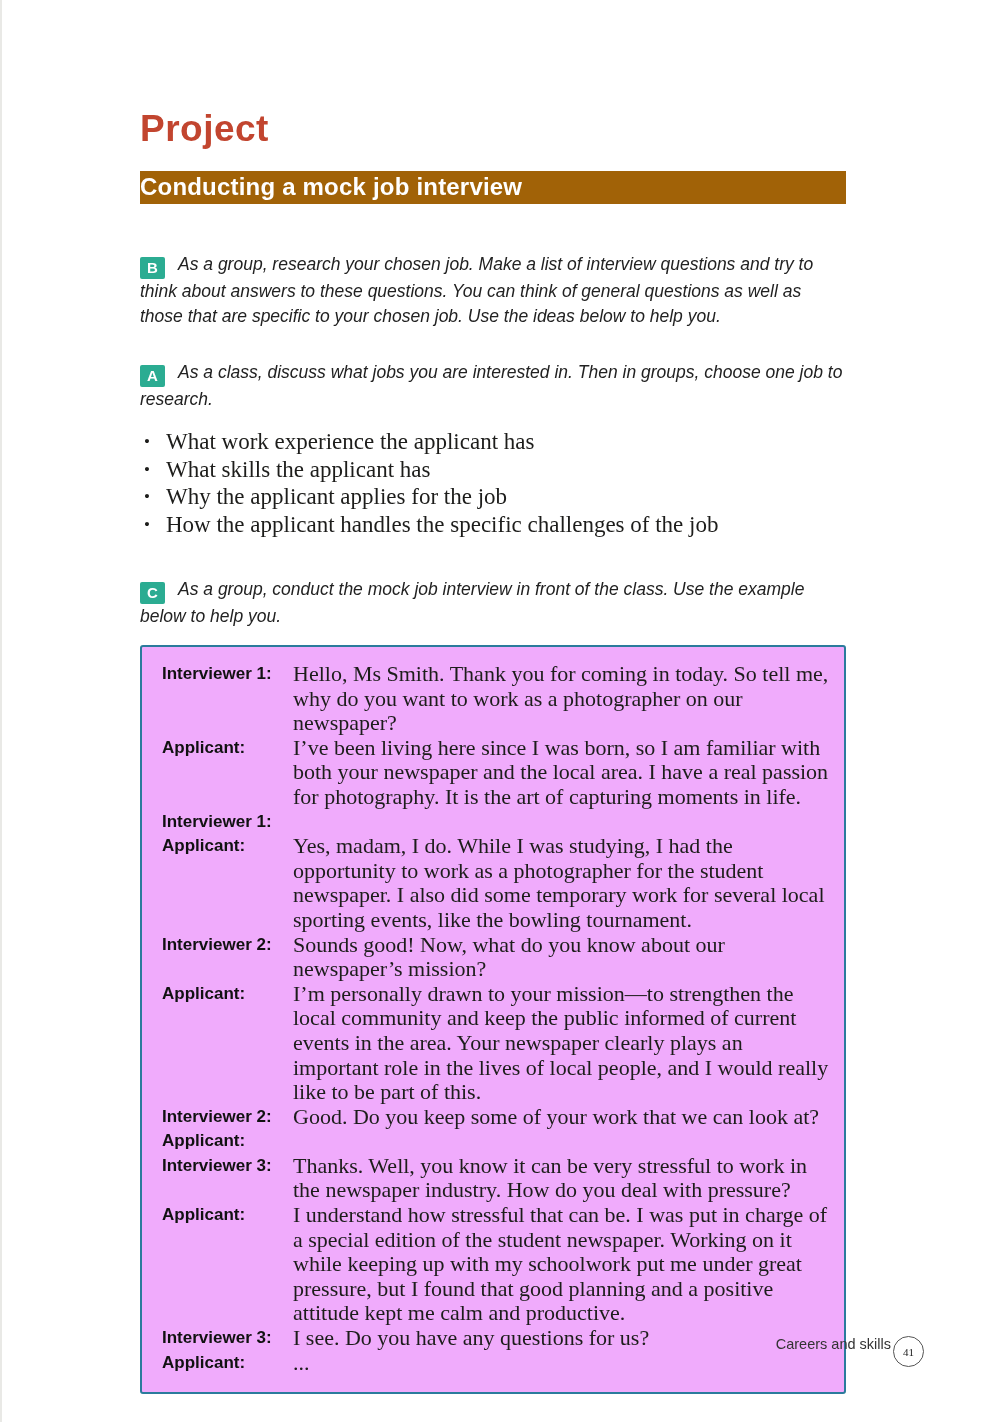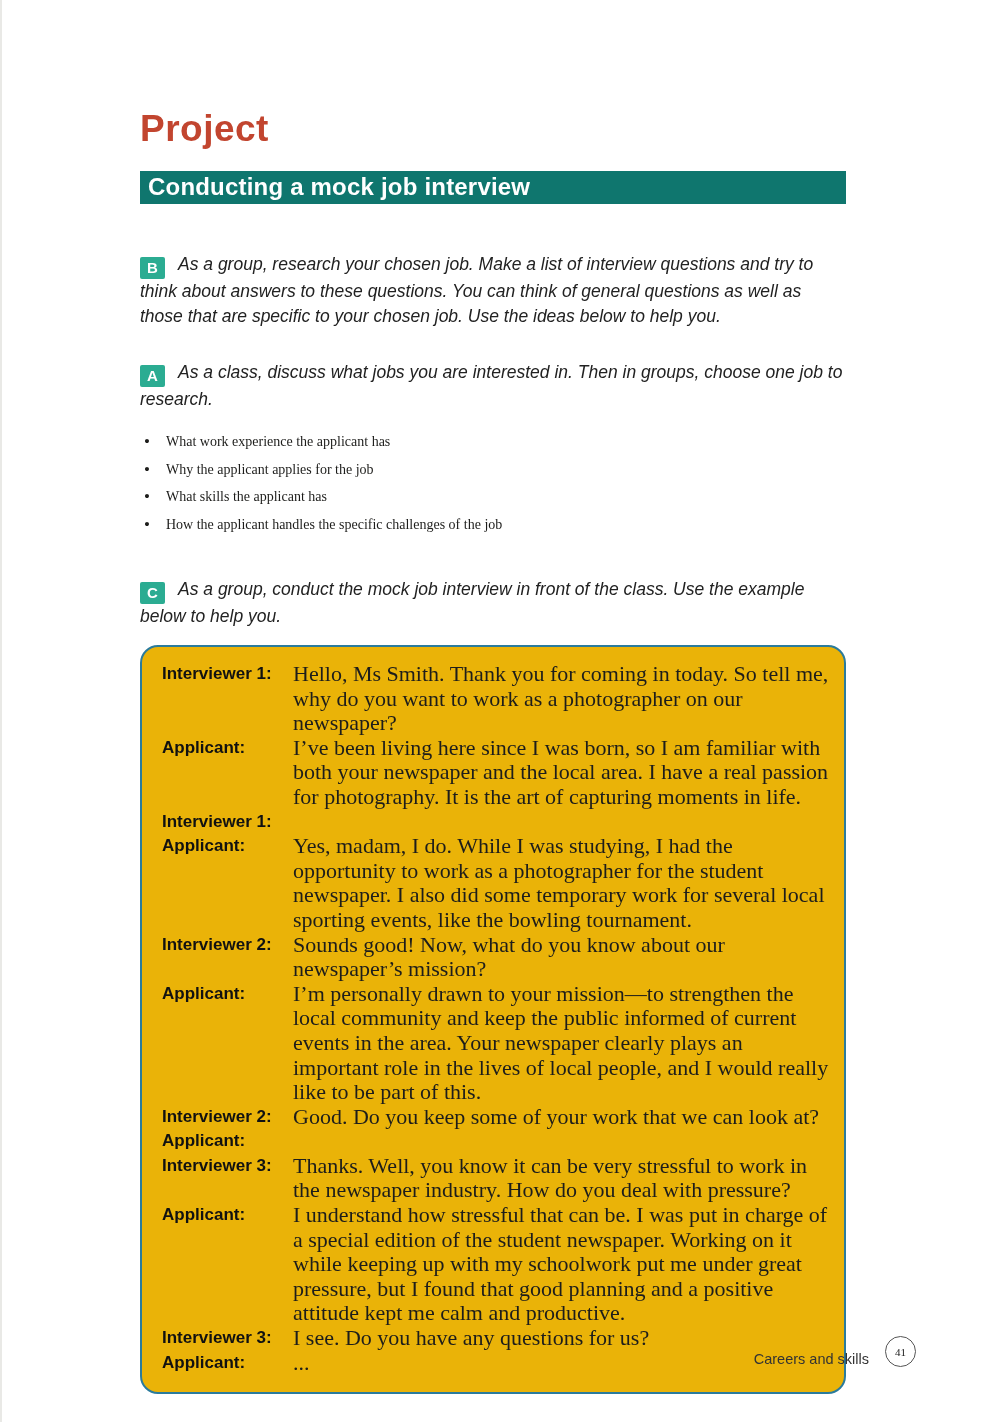--- a/index.html
+++ b/index.html
@@ -31,26 +31,25 @@
     font-size: 37px;
     font-weight: bold;
     letter-spacing: 0.5px;
     color: #c2452f;
     font-family: "Liberation Sans", sans-serif;
   }
   
   .banner {
     margin-top: 21px;
     height: 33px;
-    background: #0f766e;
+    background: #a16207;
     color: #ffffff;
     font-size: 24px;
     font-weight: bold;
     line-height: 32px;
-    padding-left: 8px;
     letter-spacing: 0.2px;
   }
   
   .task {
     font-style: italic;
     font-size: 17.5px;
     line-height: 25px;
     color: #222;
     font-family: "Liberation Sans", sans-serif;
   }
@@ -70,41 +69,41 @@
     font-size: 15px;
     border-radius: 2px;
     margin-right: 13px;
     vertical-align: -3px;
   }
   
   .ideas {
     margin-top: 16px;
     list-style: none;
     font-family: "Liberation Serif", serif;
-    font-size: 14px;
+    font-size: 23px;
     color: #1d1d1b;
   }
   .ideas li {
     line-height: 27.5px;
     padding-left: 26px;
     position: relative;
   }
   .ideas li::before {
     content: "•";
     position: absolute;
     left: 4px;
     font-size: 17px;
   }
   
   .dialogue-box {
     margin-top: 16px;
     border: 2px solid #2b7b9c;
-    border-radius: 18px;
+    border-radius: 3px;
     padding: 15px 12px 17px 20px;
-    background: #eab308;
+    background: #f0abfc;
   }
   .drow {
     display: grid;
     grid-template-columns: 131px 1fr;
   }
   .speaker {
     font-family: "Liberation Sans", sans-serif;
     font-weight: bold;
     font-size: 17px;
     line-height: 24.6px;
@@ -113,24 +112,24 @@
   .line {
     font-family: "Liberation Serif", serif;
     font-size: 22px;
     line-height: 24.6px;
     color: #1d1d1b;
   }
   
   .footer {
     position: absolute;
     top: 1336px;
-    right: 84px;
+    right: 76px;
     display: flex;
-    align-items: flex-end;
-    gap: 16px;
+    align-items: flex-start;
+    gap: 2px;
   }
   .footer-label {
     font-size: 14.5px;
     color: #333;
     font-family: "Liberation Sans", sans-serif;
   }
   .page-num {
     width: 31px;
     height: 31px;
     border: 1.5px solid #555;
@@ -155,22 +154,22 @@
   <div class="banner">
     <span>Conducting a mock job interview</span>
   </div>
 
   <p class="task task-b"><span class="badge">B</span><span>As a group, research your chosen job. Make a list of interview questions and try to think about answers to these questions. You can think of general questions as well as those that are specific to your chosen job. Use the ideas below to help you.</span></p>
 
   <p class="task task-a"><span class="badge">A</span><span>As a class, discuss what jobs you are interested in. Then in groups, choose one job to research.</span></p>
 
   <ul class="ideas">
     <li>What work experience the applicant has</li>
+    <li>What skills the applicant has</li>
     <li>Why the applicant applies for the job</li>
-    <li>What skills the applicant has</li>
     <li>How the applicant handles the specific challenges of the job</li>
   </ul>
 
   <p class="task task-c"><span class="badge">C</span><span>As a group, conduct the mock job interview in front of the class. Use the example below to help you.</span></p>
 
   <div class="dialogue-box">
     <div class="drow">
       <span class="speaker">Interviewer 1:</span>
       <span class="line">Hello, Ms Smith. Thank you for coming in today. So tell me, why do you want to work as a photographer on our newspaper?</span>
     </div>

